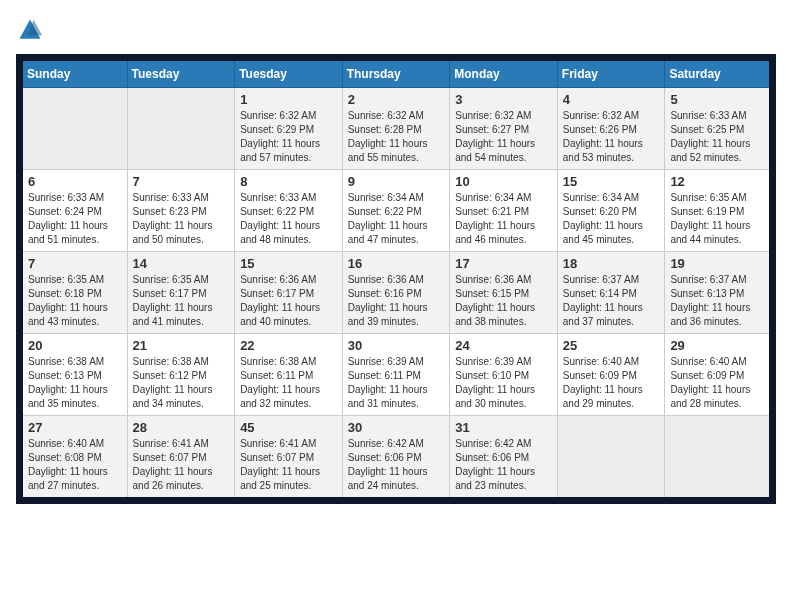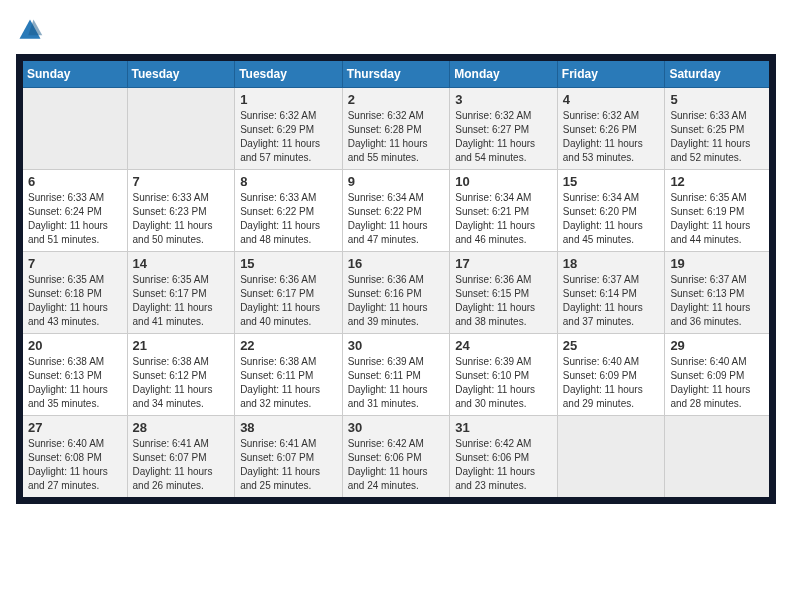--- a/index.html
+++ b/index.html
@@ -241,21 +241,21 @@
       <tr class="row-shade">
         <td>
           <span class="day-number">27</span>
           <div class="cell-text">Sunrise: 6:40 AM<br>Sunset: 6:08 PM<br>Daylight: 11 hours and 27 minutes.</div>
         </td>
         <td>
           <span class="day-number">28</span>
           <div class="cell-text">Sunrise: 6:41 AM<br>Sunset: 6:07 PM<br>Daylight: 11 hours and 26 minutes.</div>
         </td>
         <td>
-          <span class="day-number">38</span>
+          <span class="day-number">45</span>
           <div class="cell-text">Sunrise: 6:41 AM<br>Sunset: 6:07 PM<br>Daylight: 11 hours and 25 minutes.</div>
         </td>
         <td>
           <span class="day-number">30</span>
           <div class="cell-text">Sunrise: 6:42 AM<br>Sunset: 6:06 PM<br>Daylight: 11 hours and 24 minutes.</div>
         </td>
         <td>
           <span class="day-number">31</span>
           <div class="cell-text">Sunrise: 6:42 AM<br>Sunset: 6:06 PM<br>Daylight: 11 hours and 23 minutes.</div>
         </td>

